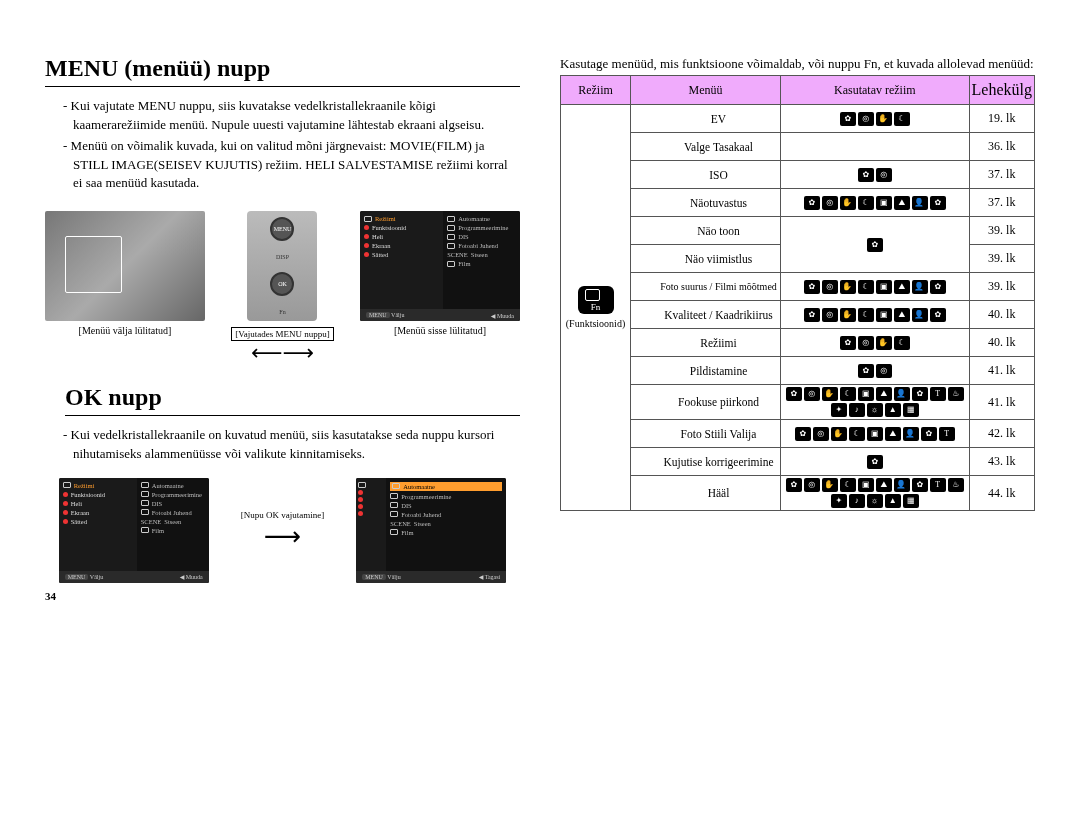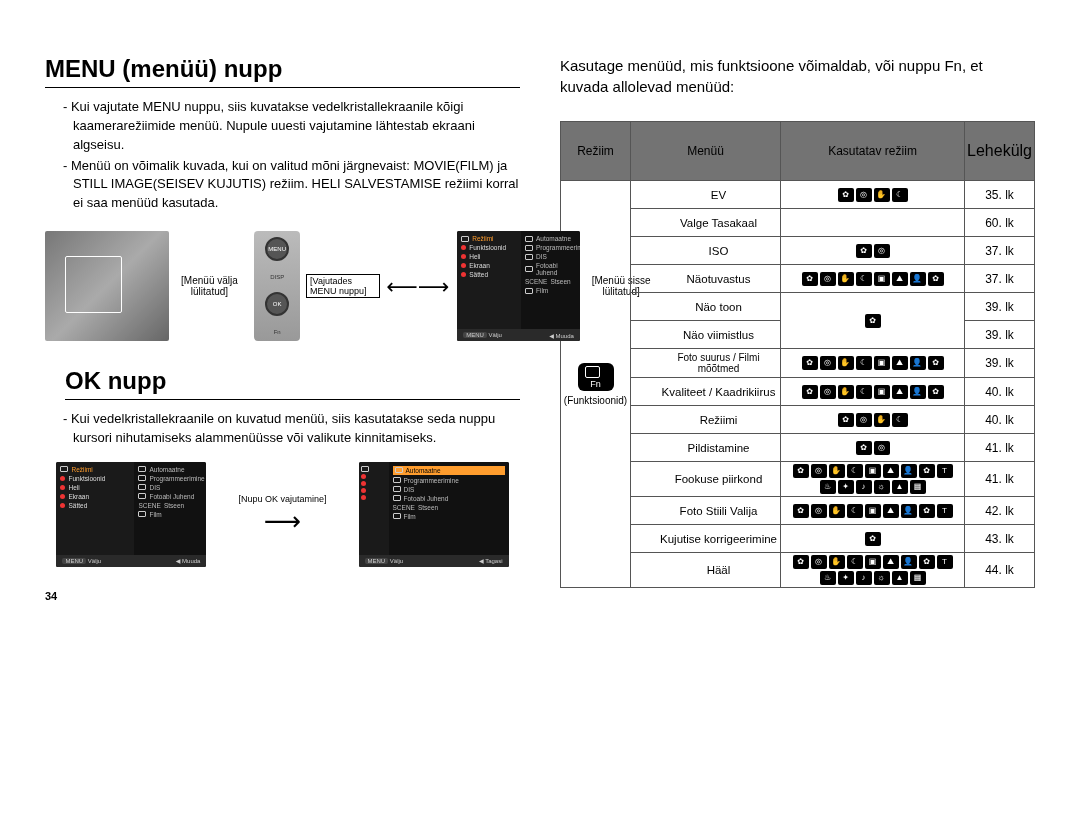--- a/index.html
+++ b/index.html
@@ -11,20 +11,21 @@
     color: #000;
     width: 1080px;
   }
   .page {
     width: 1080px;
     height: 620px;
     padding: 55px 45px 30px 45px;
     display: flex;
     gap: 40px;
     position: relative;
+    font-family: Liberation Serif, serif;
   }
   .left-col, .right-col {
     flex: 1;
     min-width: 0;
   }
   
   .sec-title {
     font-size: 24px;
     font-weight: bold;
     border-bottom: 1.5px solid #000;
@@ -68,20 +69,21 @@
   
   .shots-row {
     display: flex;
     align-items: flex-start;
     justify-content: space-between;
     margin-top: 18px;
     gap: 8px;
   }
   .shot {
     display: flex;
+    flex-direction: column;
     align-items: center;
     gap: 4px;
   }
   .lcd {
     background: #000;
     width: 160px;
     height: 110px;
     border-radius: 2px;
     position: relative;
     color: #fff;
@@ -164,33 +166,33 @@
     display:flex; align-items:center; justify-content:center; gap:32px;
     margin-top: 14px;
   }
   .ok-arrow-col {
     display:flex; flex-direction:column; align-items:center; gap:4px; font-size:9px;
   }
   .long-arrow { font-size:26px; line-height:1;}
 
   
   .intro {
-    font-size: 15px;
+    font-size: 13px;
     line-height: 1.4;
-    margin-bottom: 24px;
+    margin-bottom: 2px;
   }
   table.fn {
     border-collapse: collapse;
     width: 100%;
     font-size: 12px;
   }
   table.fn th {
-    background:#737373;
+    background:#f0abfc;
     font-weight: normal;
-    padding:20px 2px;
+    padding:5px 2px;
     border:1px solid #555;
     font-size:12px;
   }
   table.fn td {
     border:1px solid #555;
     padding:3px 2px;
     text-align:center;
     vertical-align: middle;
     height: 28px;
   }
@@ -470,28 +472,28 @@
             </td>
             <td class="menu-col">EV</td>
             <td class="mode-col">
               <div class="mode-icons">
                 <span class="mi">✿</span>
                 <span class="mi">◎</span>
                 <span class="mi">✋</span>
                 <span class="mi">☾</span>
               </div>
             </td>
-            <td>35. lk</td>
+            <td>19. lk</td>
           </tr>
           <tr>
             <td class="menu-col">Valge Tasakaal</td>
             <td class="mode-col">
               <div class="mode-icons"></div>
             </td>
-            <td>60. lk</td>
+            <td>36. lk</td>
           </tr>
           <tr>
             <td class="menu-col">ISO</td>
             <td class="mode-col">
               <div class="mode-icons">
                 <span class="mi">✿</span>
                 <span class="mi">◎</span>
               </div>
             </td>
             <td>37. lk</td>

